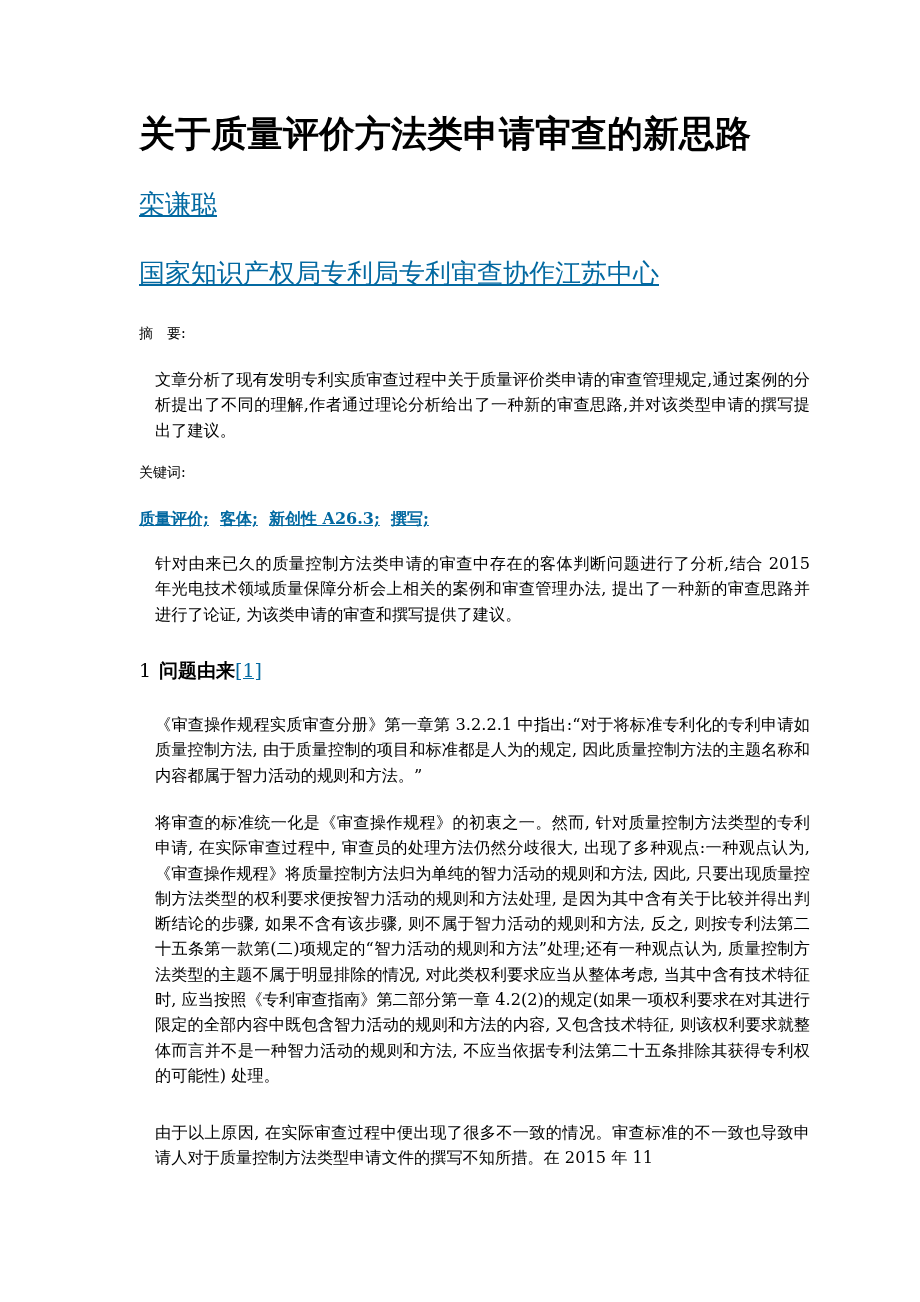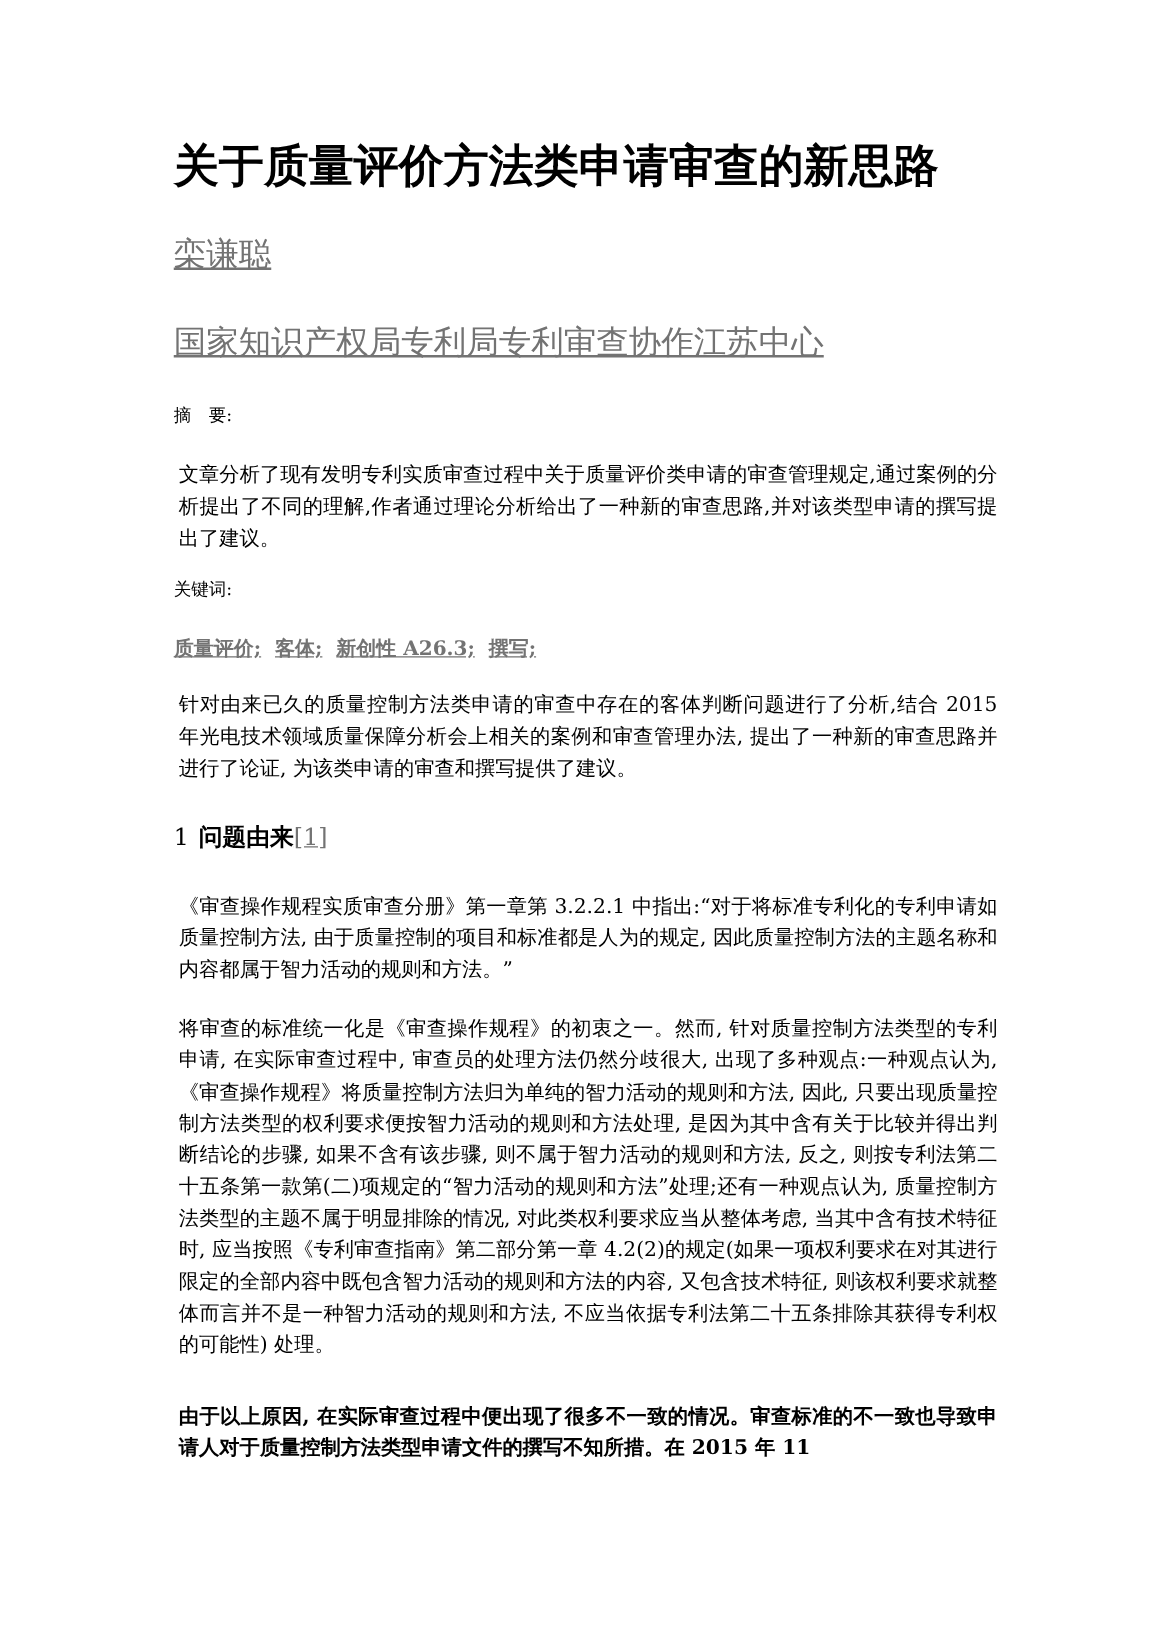--- a/index.html
+++ b/index.html
@@ -1,27 +1,27 @@
 <!DOCTYPE html>
 <html><head>
 <meta charset="utf-8">
 <style>
   html, body { margin: 0; padding: 0; background: #ffffff; }
   body { width: 920px; height: 1302px; position: relative; overflow: hidden;
          font-family: "DejaVu Serif", "Liberation Serif", serif; color: #000; }
   .page { position: absolute; left: 139px; top: 0; width: 655px; }
   .title { position: absolute; top: 110px; left: 0; font-size: 36px; line-height: 48px;
            font-family: "DejaVu Sans", "Liberation Sans", sans-serif; white-space: nowrap; margin: 0; font-weight: bold; }
-  a.link { color: #737373; text-decoration: underline; }
+  a.link { color: #0369a1; text-decoration: underline; }
   .author { position: absolute; top: 184px; left: 0; font-size: 26px; line-height: 40px;
             font-family: "DejaVu Sans", "Liberation Sans", sans-serif; white-space: nowrap; }
   .affil { position: absolute; top: 254px; left: 0; font-size: 26px; line-height: 40px;
            font-family: Liberation Serif, serif; white-space: nowrap; }
   .small-label { position: absolute; left: 0; font-size: 14px; line-height: 20px; }
-  .para { position: absolute; left: 4px; width: 655px; font-size: 16.2px; line-height: 25.3px;
+  .para { position: absolute; left: 16px; width: 655px; font-size: 16.2px; line-height: 25.3px;
           text-align: justify; text-justify: inter-character; }
   .kw { position: absolute; left: 0; top: 507px; font-size: 16px; line-height: 24px; white-space: nowrap; }
   .kw a { margin-right: 6px; font-weight: bold; }
   .h2 { position: absolute; left: 0; top: 656px; font-size: 19px; line-height: 28px; font-weight: bold;
         font-family: "DejaVu Sans", "Liberation Sans", sans-serif; white-space: nowrap; margin: 0; text-align: right; }
   .h2 .num { font-family: "DejaVu Serif", "Liberation Serif", serif; font-weight: normal; margin-right: 8px; }
   .h2 a { font-weight: normal; font-family: "DejaVu Serif", "Liberation Serif", serif; }
 </style>
 </head>
 <body>
@@ -53,14 +53,14 @@
   <div class="para" style="top:551px;">针对由来已久的质量控制方法类申请的审查中存在的客体判断问题进行了分析,结合 2015 年光电技术领域质量保障分析会上相关的案例和审查管理办法, 提出了一种新的审查思路并进行了论证, 为该类申请的审查和撰写提供了建议。</div>
 
   <h2 class="h2">
     <span class="num">1</span><span>问题由来</span><a class="link" href="#">[1]</a>
   </h2>
 
   <div class="para" style="top:712px;">《审查操作规程实质审查分册》第一章第 3.2.2.1 中指出:“对于将标准专利化的专利申请如质量控制方法, 由于质量控制的项目和标准都是人为的规定, 因此质量控制方法的主题名称和内容都属于智力活动的规则和方法。”</div>
 
   <div class="para" style="top:810px;">将审查的标准统一化是《审查操作规程》的初衷之一。然而, 针对质量控制方法类型的专利申请, 在实际审查过程中, 审查员的处理方法仍然分歧很大, 出现了多种观点:一种观点认为, 《审查操作规程》将质量控制方法归为单纯的智力活动的规则和方法, 因此, 只要出现质量控制方法类型的权利要求便按智力活动的规则和方法处理, 是因为其中含有关于比较并得出判断结论的步骤, 如果不含有该步骤, 则不属于智力活动的规则和方法, 反之, 则按专利法第二十五条第一款第(二)项规定的“智力活动的规则和方法”处理;还有一种观点认为, 质量控制方法类型的主题不属于明显排除的情况, 对此类权利要求应当从整体考虑, 当其中含有技术特征时, 应当按照《专利审查指南》第二部分第一章 4.2(2)的规定(如果一项权利要求在对其进行限定的全部内容中既包含智力活动的规则和方法的内容, 又包含技术特征, 则该权利要求就整体而言并不是一种智力活动的规则和方法, 不应当依据专利法第二十五条排除其获得专利权的可能性) 处理。</div>
 
-  <div class="para" style="top:1120px;font-weight:bold;">由于以上原因, 在实际审查过程中便出现了很多不一致的情况。审查标准的不一致也导致申请人对于质量控制方法类型申请文件的撰写不知所措。在 2015 年 11</div>
+  <div class="para" style="top:1120px;">由于以上原因, 在实际审查过程中便出现了很多不一致的情况。审查标准的不一致也导致申请人对于质量控制方法类型申请文件的撰写不知所措。在 2015 年 11</div>
 </div>
 
 </body></html>

